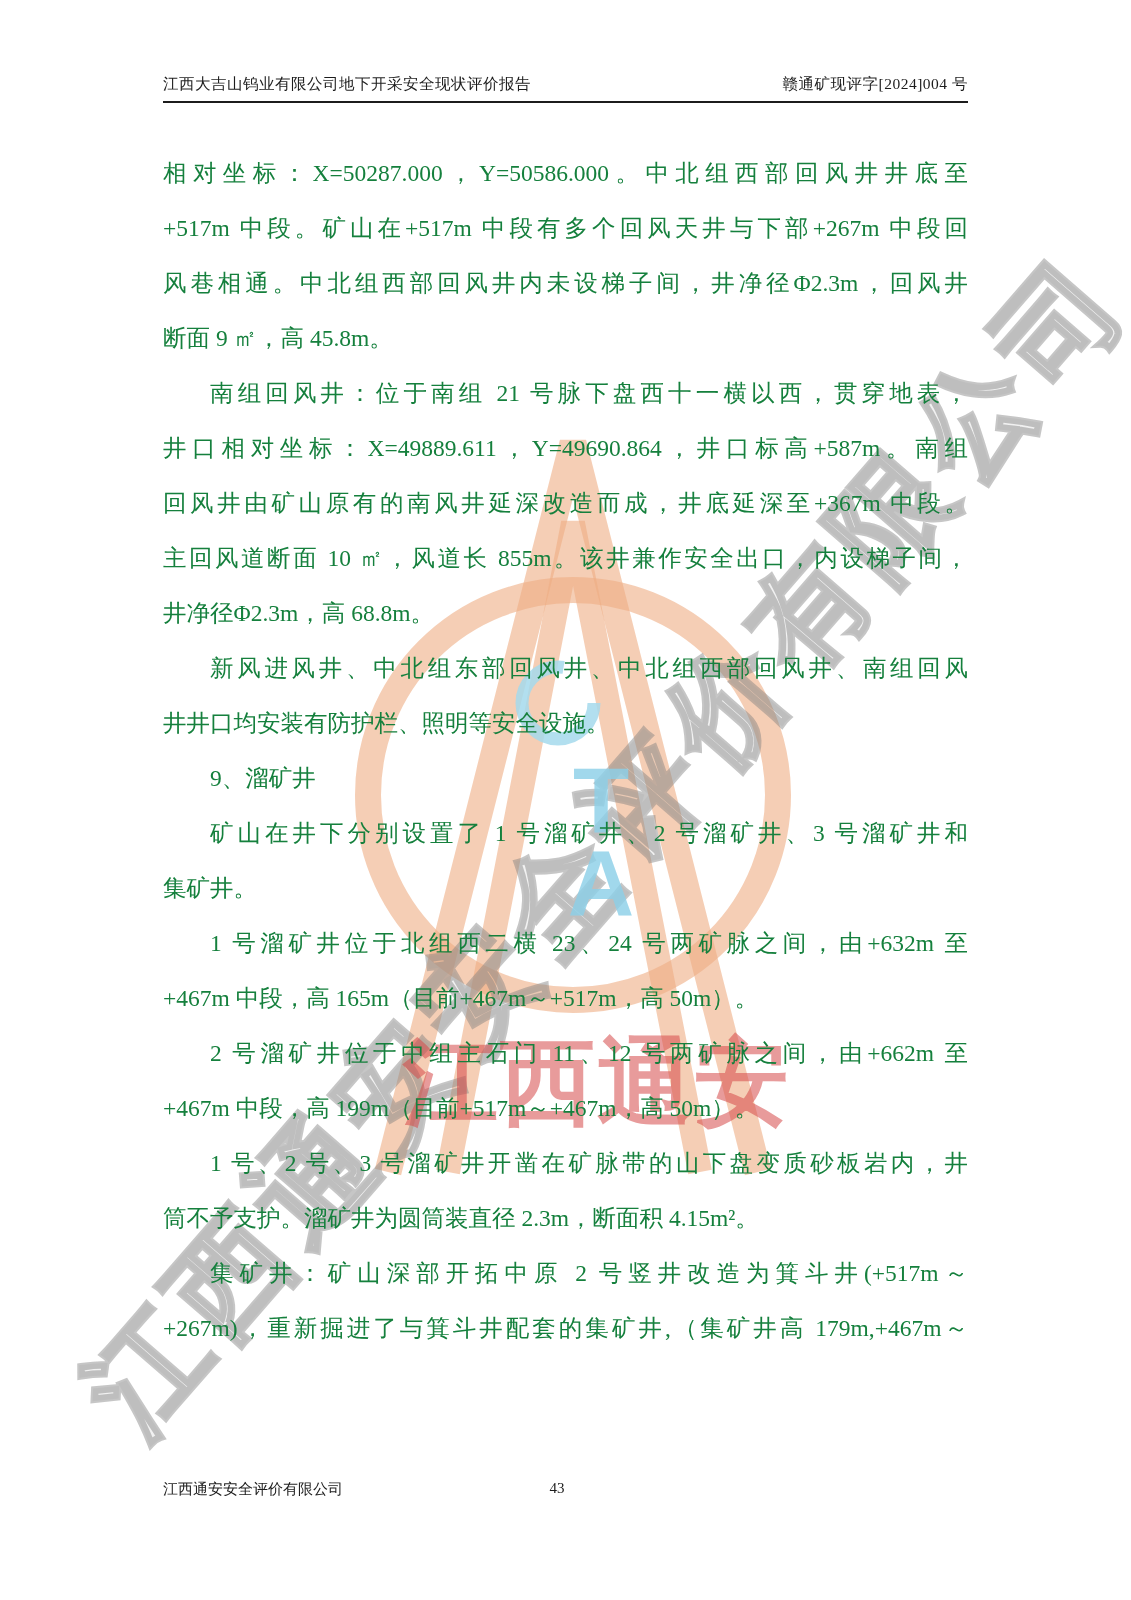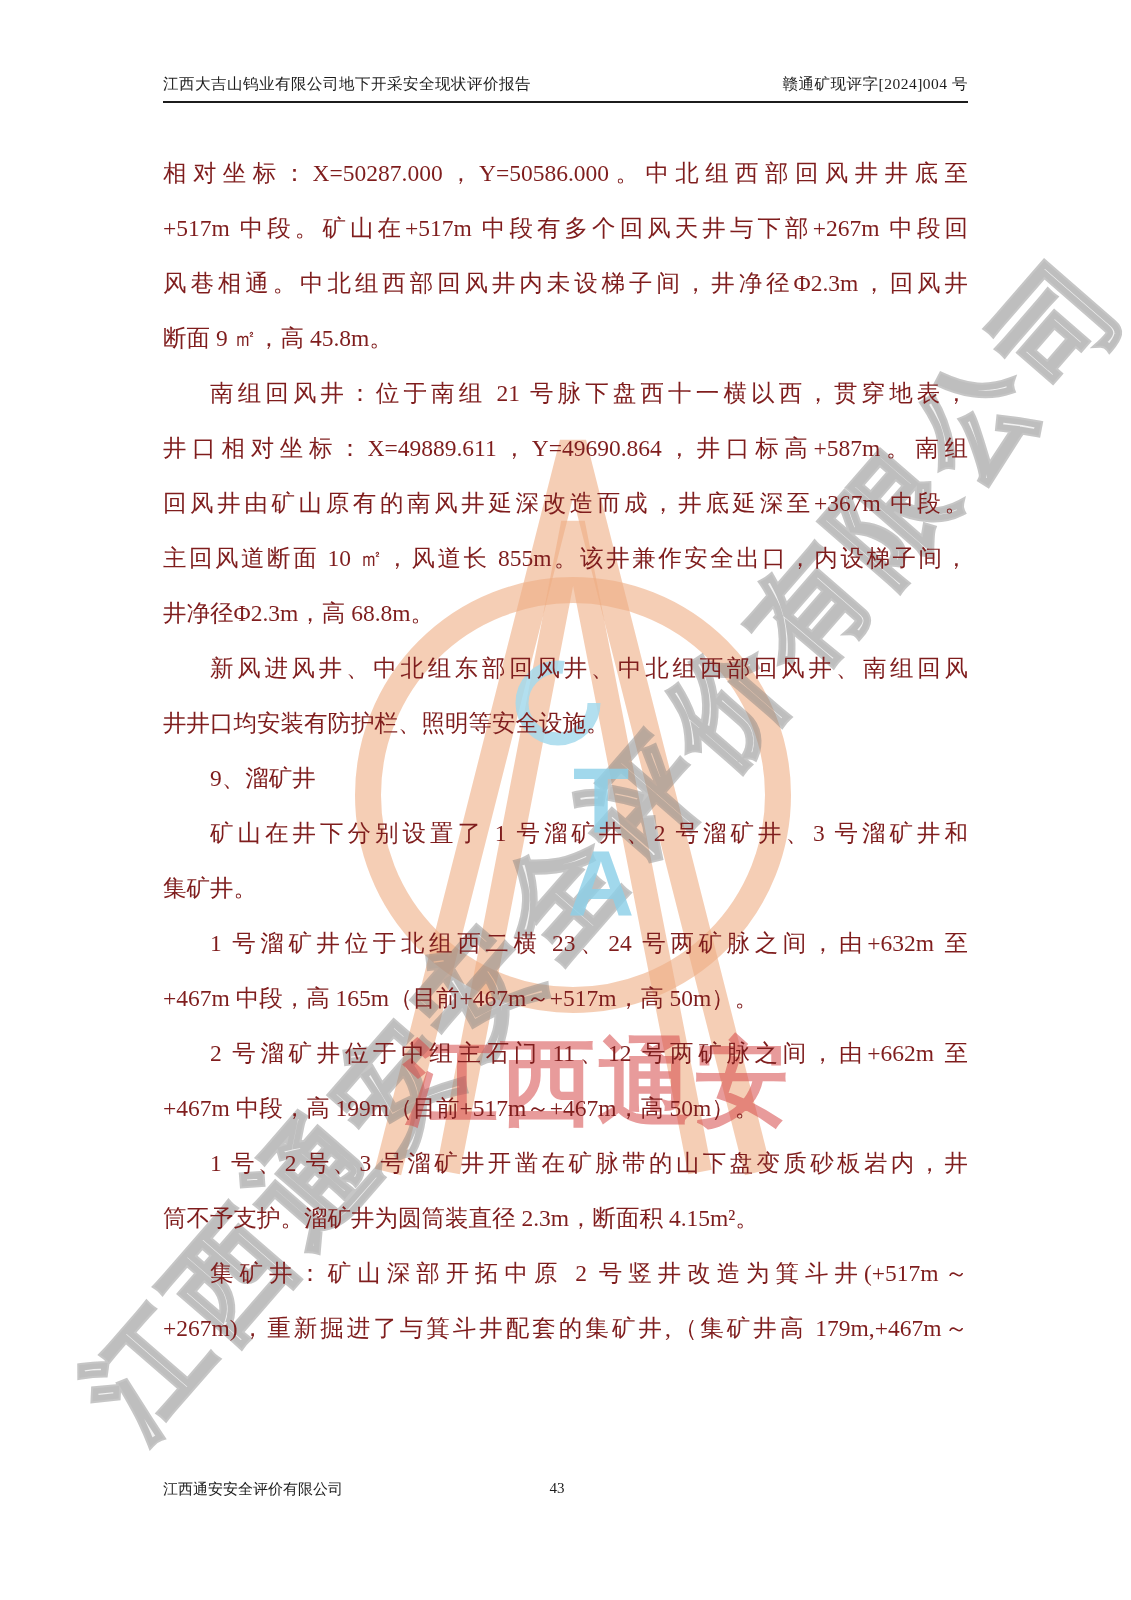--- a/index.html
+++ b/index.html
@@ -46,21 +46,21 @@
   }
   .hdr-rule{
     position:absolute;left:163px;right:163px;top:101px;
     border-top:2px solid #1c1c1c;height:0;
   }
   .body-text{
     position:absolute;left:163px;top:146px;width:805px;
   }
   .line{
     height:55px;line-height:55px;
-    font-size:23.5px;color:#7f1d1d;
+    font-size:23.5px;color:#15803d;
     white-space:nowrap;
   }
   .line.j{
     white-space:normal;
     text-align:justify;
     text-align-last:justify;
   }
   .line.indent{padding-left:47px;}
   .line.j.indent{padding-left:0;text-indent:47px;}
   .ftr{

